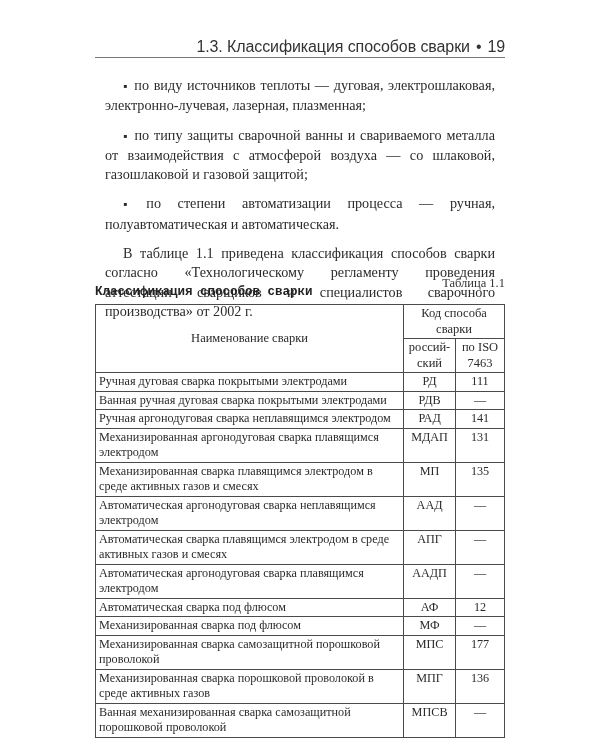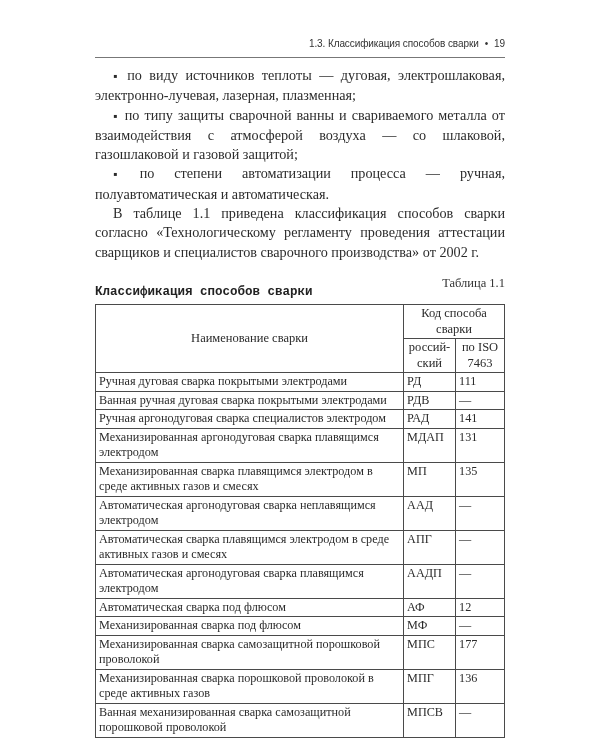--- a/index.html
+++ b/index.html
@@ -1,34 +1,34 @@
 <!DOCTYPE html>
 <html><head>
 <meta charset="utf-8">
 <style>
   html, body { margin:0; padding:0; background:#ffffff; }
   body { width:600px; height:750px; position:relative; overflow:hidden; color:#2a2a2a; }
   .page { position:absolute; left:95px; top:0; width:410px; }
   .running-head { position:absolute; left:0; top:38px; width:410px; text-align:right;
-    font-family:"Liberation Sans", sans-serif; font-size:10px; color:#333; letter-spacing:-0.1px; }
+    font-family:"Liberation Sans", sans-serif; font-size:16px; color:#333; letter-spacing:-0.1px; }
   .running-head .dot { margin:0 6px; }
   .rule { position:absolute; left:0; top:57px; width:410px; height:0; border-top:1px solid #777; }
   .body-text { position:absolute; left:0; top:66px; width:410px;
     font-family:"Liberation Serif", serif; font-size:14.2px; line-height:19.3px; color:#2b2b2b;
     text-align:justify; }
-  .body-text p { margin:0; text-indent:18px; }
+  .body-text p { margin:10px; text-indent:18px; }
   .bullet::before { content:"\25AA"; margin-right:6px; font-size:12px; }
   .table-label { position:absolute; right:0; top:276px; font-family:"Liberation Serif", serif; font-size:12.5px; color:#333; }
   .table-title { position:absolute; left:0; width:410px; top:285px; text-align:left;
     font-family:Liberation Mono, monospace; font-weight:bold; font-size:12.5px; color:#222; }
   table.data { position:absolute; left:0; top:304px; width:410px; border-collapse:collapse;
     font-family:"Liberation Serif", serif; font-size:12.2px; color:#2b2b2b; line-height:15.5px; }
   table.data td, table.data th { border:1px solid #4a4a4a; padding:1px 3px; vertical-align:top; font-weight:normal; }
   table.data th { text-align:center; vertical-align:middle; font-size:12.5px; }
-  table.data td.code { text-align:left; }
+  table.data td.code { text-align:center; }
   col.c1 { width:309px; } col.c2 { width:52px; } col.c3 { width:49px; }
 </style>
 </head>
 <body>
 
 <div class="page">
   <div class="running-head">
     <span>1.3. Классификация способов сварки</span><span class="dot">•</span><span>19</span>
   </div>
   <div class="rule"></div>
@@ -64,21 +64,21 @@
           <td>Ручная дуговая сварка покрытыми электродами</td>
           <td class="code">РД</td>
           <td class="code">111</td>
         </tr>
       <tr>
           <td>Ванная ручная дуговая сварка покрытыми электродами</td>
           <td class="code">РДВ</td>
           <td class="code">—</td>
         </tr>
       <tr>
-          <td>Ручная аргонодуговая сварка специалистов электродом</td>
+          <td>Ручная аргонодуговая сварка неплавящимся электродом</td>
           <td class="code">РАД</td>
           <td class="code">141</td>
         </tr>
       <tr>
           <td>Механизированная аргонодуговая сварка плавящимся электродом</td>
           <td class="code">МДАП</td>
           <td class="code">131</td>
         </tr>
       <tr>
           <td>Механизированная сварка плавящимся электродом в среде активных газов и смесях</td>

